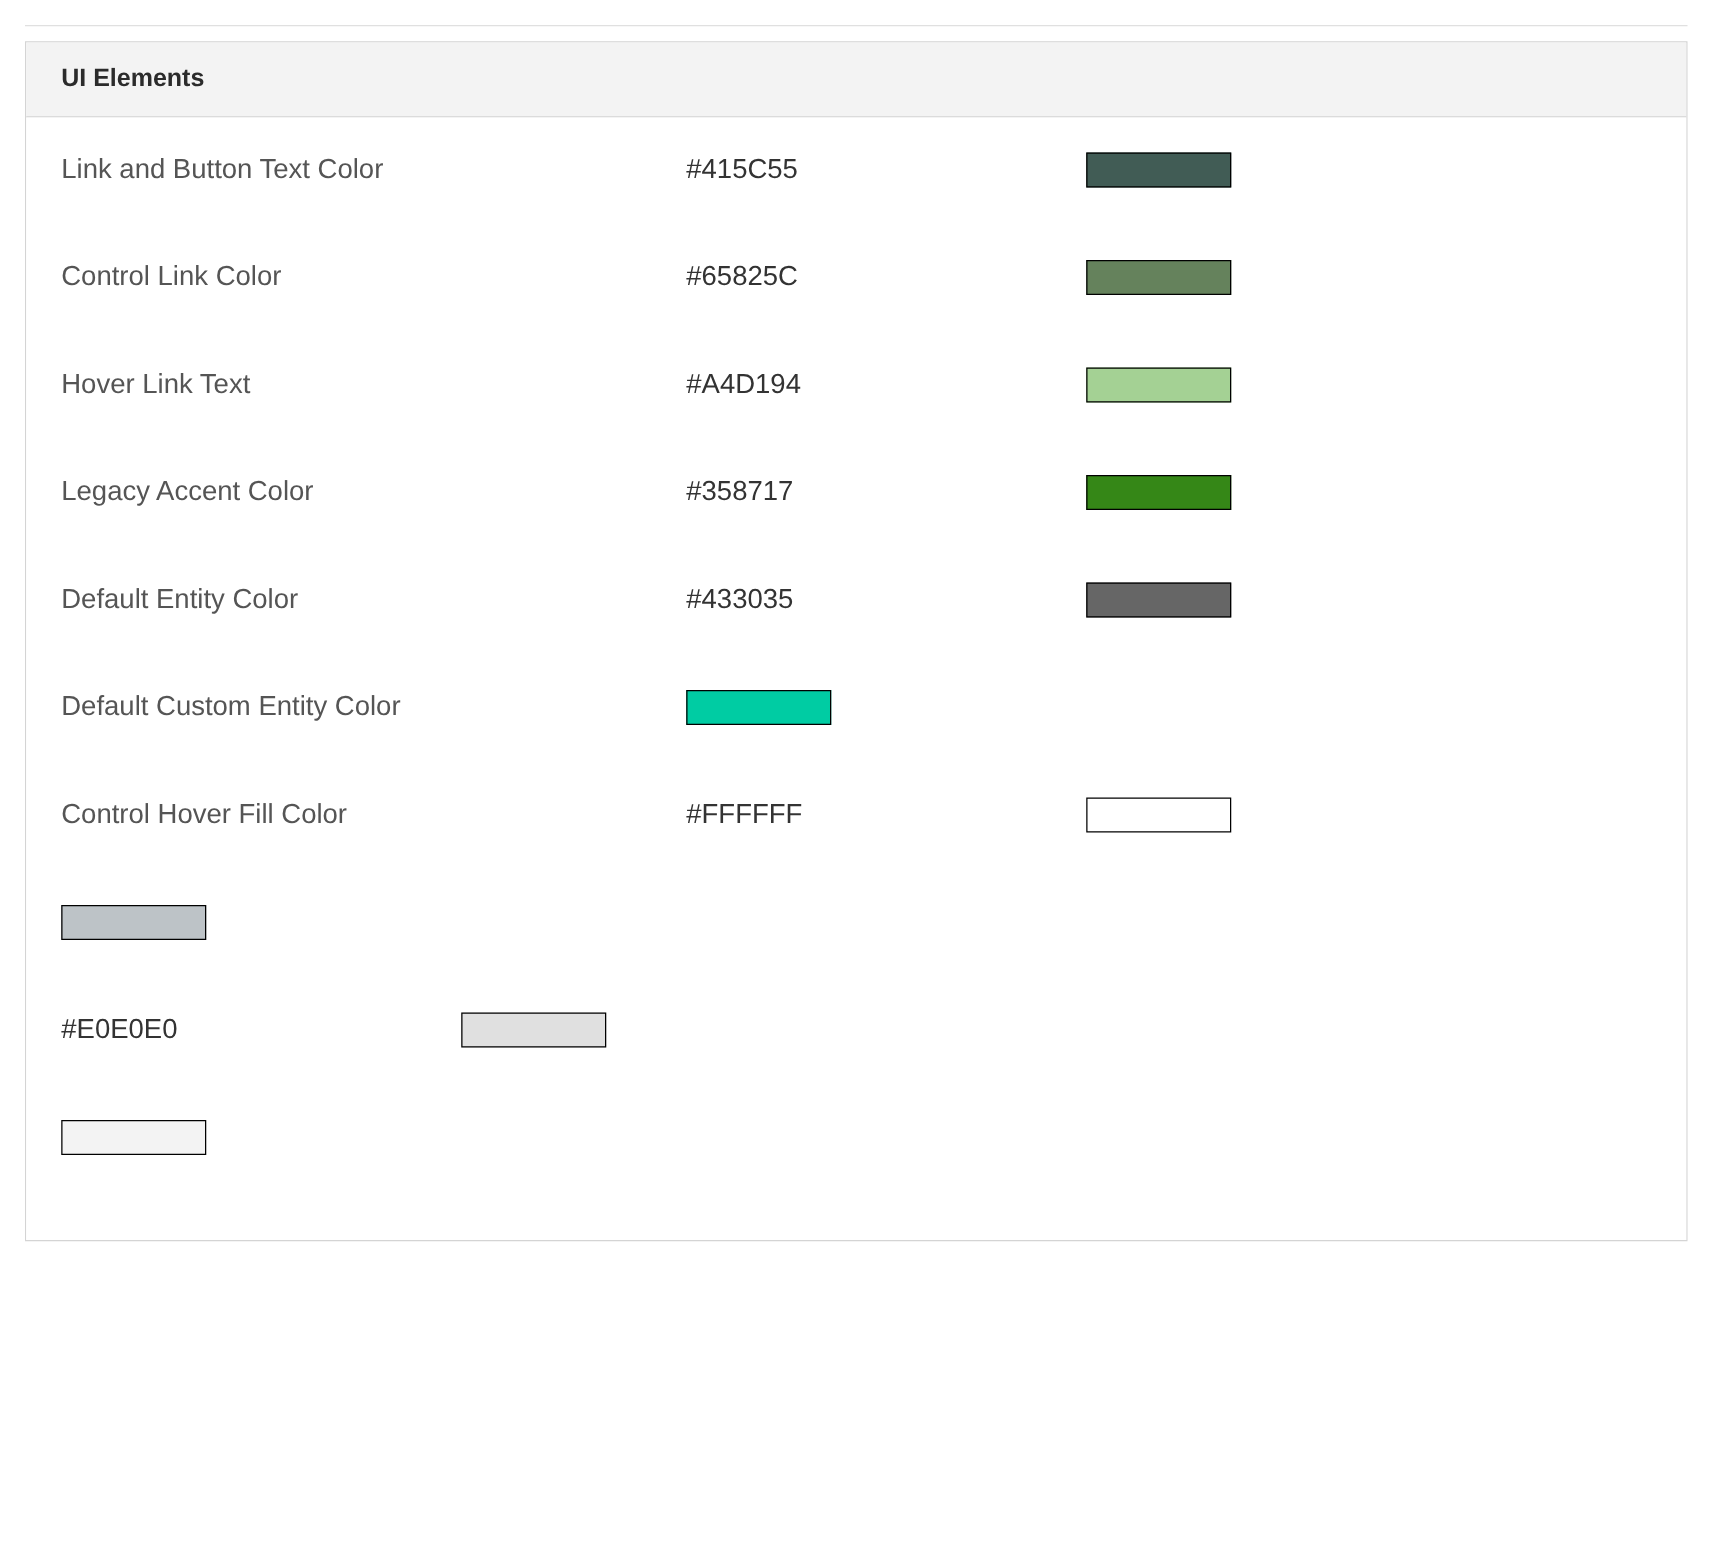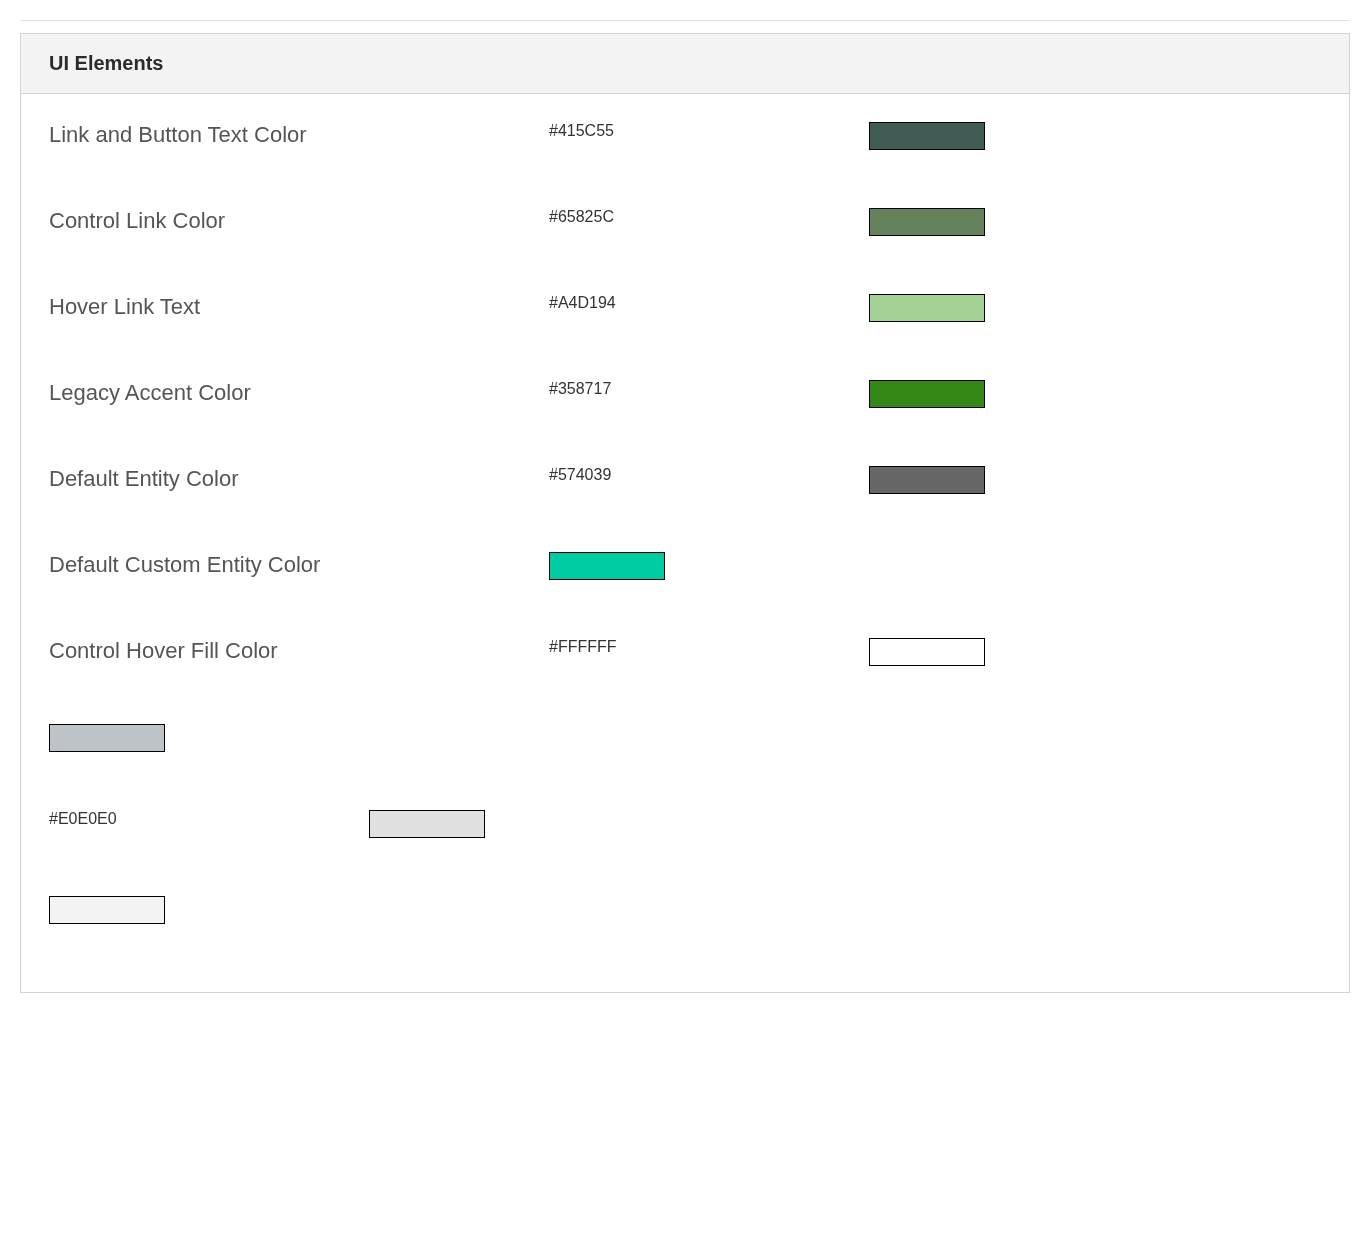--- a/index.html
+++ b/index.html
@@ -36,21 +36,21 @@
       margin-bottom: 58px;
     }
     .color-label {
       flex: 0 0 500px;
       font-size: 22px;
       font-weight: 400;
       color: #555;
     }
     .color-value {
       flex: 0 0 320px;
-      font-size: 16px;
+      font-size: 22px;
       font-weight: 400;
       color: #333;
     }
     .color-swatch {
       width: 116px;
       height: 28px;
       border: 1px solid #000000;
       cursor: pointer;
     }
     .top-divider {
@@ -84,21 +84,21 @@
         <div class="color-value">#A4D194</div>
         <div class="color-swatch" style="background-color: rgb(164, 209, 148);"></div>
       </div>
       <div class="color-row">
         <div class="color-label">Legacy Accent Color</div>
         <div class="color-value">#358717</div>
         <div class="color-swatch" style="background-color: rgb(53, 135, 23);"></div>
       </div>
       <div class="color-row">
         <div class="color-label">Default Entity Color</div>
-        <div class="color-value">#574039</div>
+        <div class="color-value">#433035</div>
         <div class="color-swatch" style="background-color: rgb(102, 102, 102);"></div>
       </div>
       <div class="color-row">
         <div class="color-label">Default Custom Entity Color</div>
         <div class="color-swatch" style="background-color: rgb(0, 204, 163);"></div>
       </div>
       <div class="color-row">
         <div class="color-label">Control Hover Fill Color</div>
         <div class="color-value">#FFFFFF</div>
         <div class="color-swatch" style="background-color: rgb(255, 255, 255);"></div>

